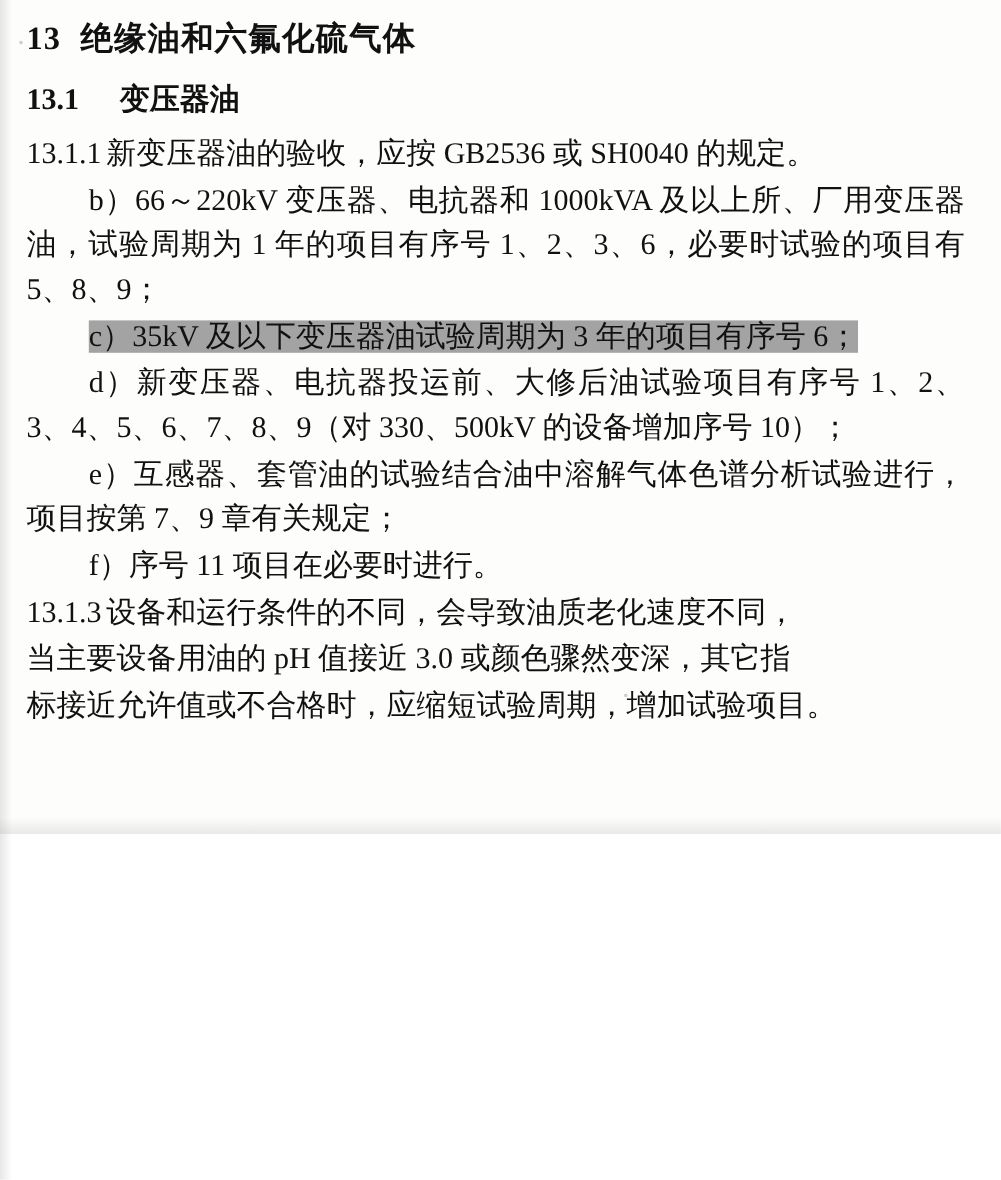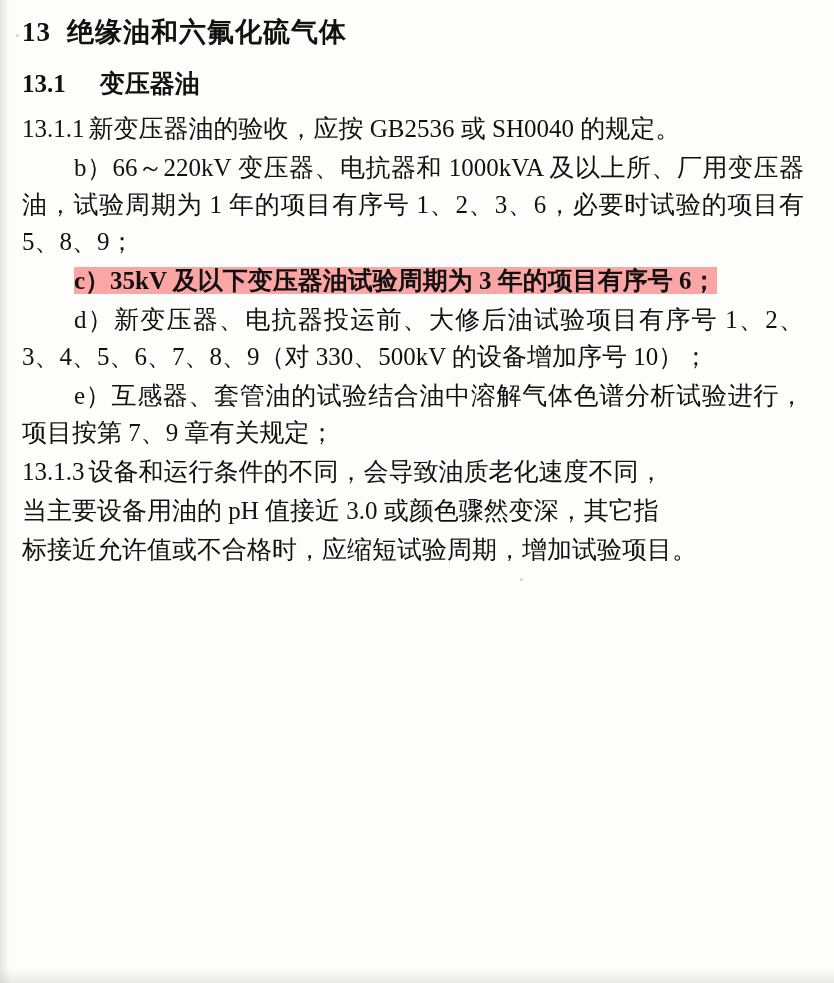--- a/index.html
+++ b/index.html
@@ -10,21 +10,21 @@
   body {
     width: 834px;
     height: 983px;
     overflow: hidden;
     font-family: "Liberation Serif", "DejaVu Serif", serif;
     color: #111111;
   }
   .page {
     position: relative;
     width: 834px;
-    height: 983px;
+    height: 695px;
     background: #fdfdfb;
     padding: 0;
     box-sizing: border-box;
   }
   .content {
     padding: 10px 30px 0 22px;
   }
   .h1 {
     font-size: 27px;
     font-weight: bold;
@@ -52,22 +52,21 @@
     text-justify: inter-ideograph;
   }
   .para .lead {
     font-weight: normal;
     margin-right: 4px;
   }
   .indent {
     text-indent: 52px;
   }
   .hl {
-    background: #fca5a5;
-    font-weight: bold;
+    background: #a3a3a3;
   }
   .faint-dot {
     position: absolute;
     width: 3px;
     height: 3px;
     border-radius: 50%;
     background: #cfcfcf;
   }
   .edge-shadow {
     position: absolute;
@@ -126,20 +125,23 @@
     </div>
 
     <div class="para indent">
       <span>d）</span><span>新变压器、电抗器投运前、大修后油试验项目有序号 1、2、3、4、5、6、7、8、9（对 330、500kV 的设备增加序号 10）；</span>
     </div>
 
     <div class="para indent">
       <span>e）</span><span>互感器、套管油的试验结合油中溶解气体色谱分析试验进行，项目按第 7、9 章有关规定；</span>
     </div>
 
+    <div class="para indent">
+      <span>f）</span><span>序号 11 项目在必要时进行。</span>
+    </div>
 
     <div class="para">
       <span class="lead">13.1.3</span><span>设备和运行条件的不同，会导致油质老化速度不同，</span>
     </div>
     <div class="para">
       <span>当主要设备用油的 pH 值接近 3.0 或颜色骤然变深，其它指</span>
     </div>
     <div class="para clip-last">
       <span>标接近允许值或不合格时，应缩短试验周期，增加试验项目。</span>
     </div>

